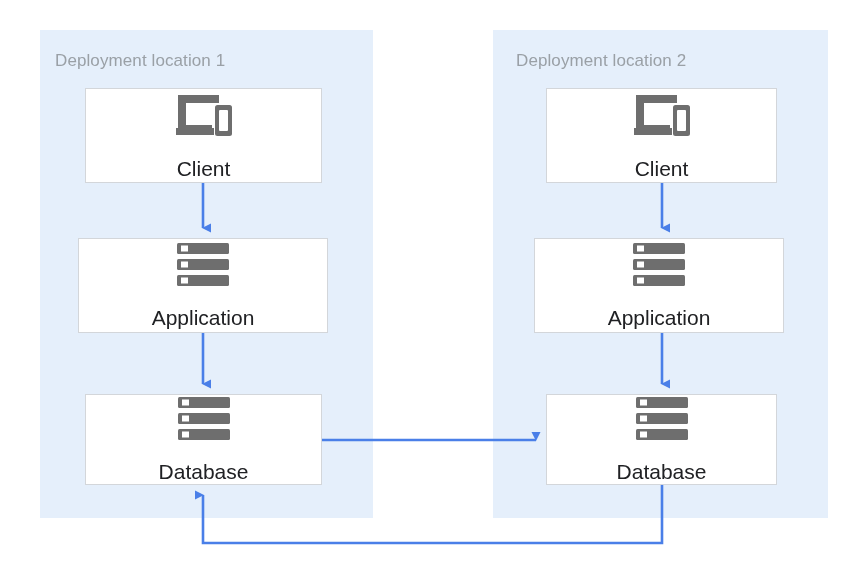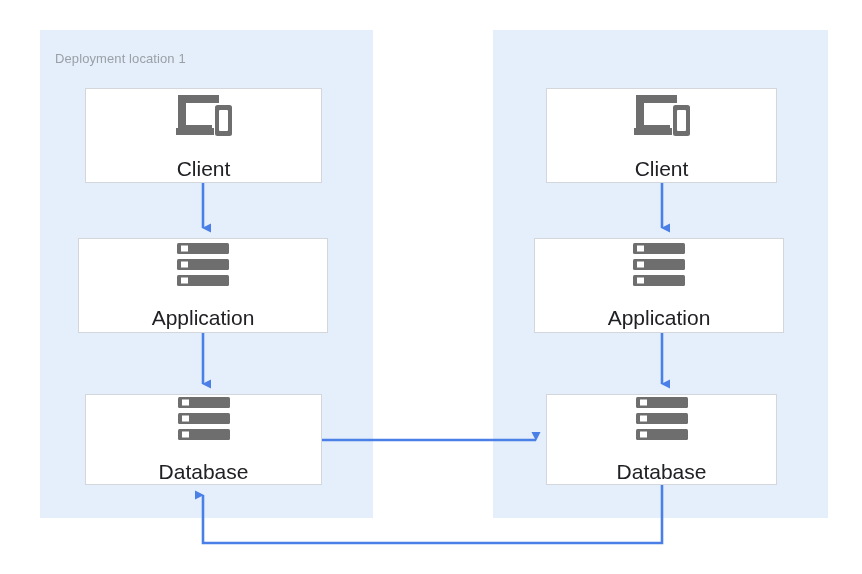--- a/index.html
+++ b/index.html
@@ -18,21 +18,21 @@
     background: #ffffff;
     overflow: hidden;
   }
   .zone {
     position: absolute;
     background: #e5effb;
   }
   .zone-title {
     position: absolute;
     color: #9aa0a6;
-    font-size: 13px;
+    font-size: 17px;
     line-height: 1;
     letter-spacing: 0.1px;
     white-space: nowrap;
   }
   .node {
     position: absolute;
     background: #ffffff;
     border: 1px solid #d3d6da;
     box-sizing: border-box;
     display: flex;
@@ -66,20 +66,21 @@
 </style>
 </head>
 <body>
 
 <div id="diagram-canvas">
 
   <div class="zone" style="left:40px; top:30px; width:333px; height:488px;"></div>
   <div class="zone-title" style="left:55px; top:52px;">Deployment location 1</div>
 
   <div class="zone" style="left:493px; top:30px; width:335px; height:488px;"></div>
+  <div class="zone-title" style="left:516px; top:52px;">Deployment location 2</div>
 
   <svg class="edge-layer" viewBox="0 0 862 574" xmlns="http://www.w3.org/2000/svg">
     <defs>
       <marker id="arrow-down" markerWidth="10" markerHeight="10" refX="5" refY="8" orient="auto" markerUnits="userSpaceOnUse">
         <path d="M 0.5 0 L 9.5 0 L 5 9 Z" fill="#4a7fe8"></path>
       </marker>
       <marker id="arrow-up" markerWidth="10" markerHeight="10" refX="5" refY="8" orient="auto" markerUnits="userSpaceOnUse">
         <path d="M 0.5 0 L 9.5 0 L 5 9 Z" fill="#4a7fe8"></path>
       </marker>
       <marker id="arrow-right" markerWidth="10" markerHeight="10" refX="5" refY="8" orient="auto" markerUnits="userSpaceOnUse">

